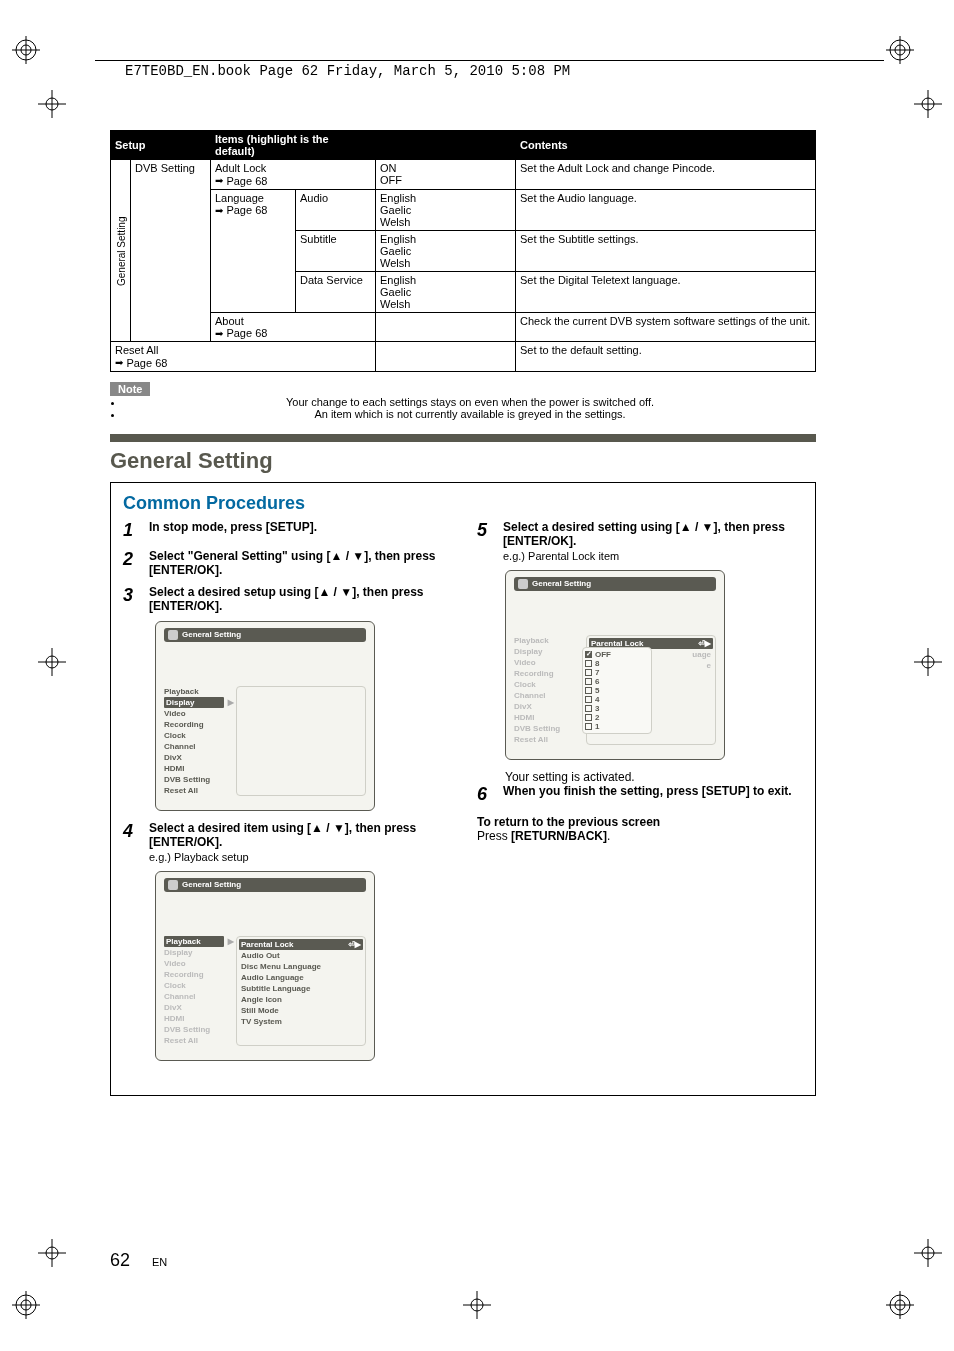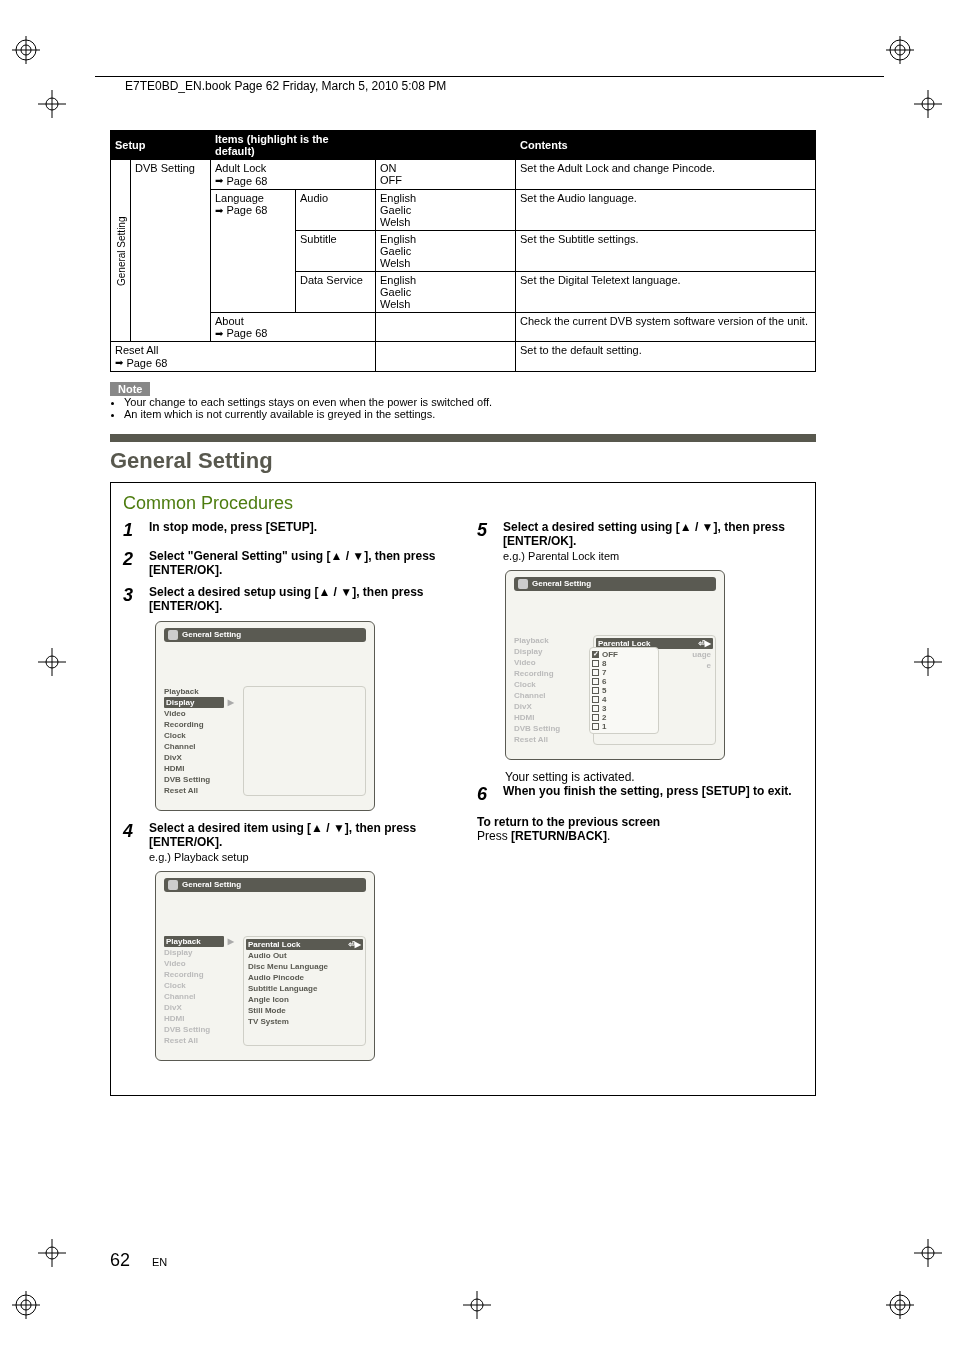--- a/index.html
+++ b/index.html
@@ -7,27 +7,27 @@
     font-family: Arial, Helvetica, sans-serif;
     font-size: 12px;
     color: #000;
     background: #fff;
     width: 954px;
     height: 1351px;
     position: relative;
   }
   .header-line {
     position: absolute;
-    top: 76px;
+    top: 60px;
     left: 95px;
     right: 70px;
     height: 1px;
     border-top: 0.5px solid #000;
-    font-family: Liberation Sans, sans-serif;
-    font-size: 12px;
+    font-family: Liberation Mono, monospace;
+    font-size: 14px;
     padding-top: 2px;
     padding-left: 30px;
   }
   .page-area {
     position: absolute;
     top: 130px;
     left: 110px;
     width: 706px;
   }
   table.settings {
@@ -63,40 +63,40 @@
   }
   .note-box {
     display: inline-block;
     background: #888;
     color: #fff;
     padding: 1px 8px;
     font-size: 11px;
     font-weight: bold;
     margin-top: 10px;
   }
-  .notes li { margin-left: 14px; font-size: 11px; list-style: disc; }
+  .notes li { margin-left: 14px; font-size: 11px; list-style: disc; text-align: center; }
   .color-bar {
     background: #58584e;
     height: 8px;
     margin: 14px 0 6px 0;
   }
   h2.section-title {
     color: #58584e;
     font-size: 22px;
     font-weight: bold;
     margin-bottom: 8px;
   }
   .proc-box {
     border: 1px solid #000;
     padding: 10px 12px 24px 12px;
   }
   h3.proc-title {
-    color: #4d7c0f;
+    color: #0369a1;
     font-size: 18px;
-    font-weight: normal;
+    font-weight: bold;
     margin-bottom: 6px;
   }
   .cols { display: flex; gap: 28px; }
   .col { flex: 1; }
   .step { display: flex; gap: 10px; margin-bottom: 8px; }
   .step .num {
     font-size: 18px;
     font-weight: bold;
     font-style: italic;
     width: 16px;
@@ -124,21 +124,21 @@
     gap: 4px;
     padding: 2px 4px;
     border-radius: 3px;
     margin-bottom: 4px;
     font-size: 8px;
   }
   .osd .osd-title-bar .wrench {
     display:inline-block; width:10px; height:10px; background:#ccc;
     border-radius:2px;
   }
-  .osd .osd-body { display: flex; gap: 19px; margin-top: 44px;}
+  .osd .osd-body { display: flex; gap: 12px; margin-top: 44px;}
   .osd .left-list { width: 60px; }
   .osd .left-list div { padding: 0; font-weight: bold; font-size: 8px; line-height: 11px;}
   .osd .left-list .hl { color: #fff; background: #5a5a52; padding: 0 2px; border-radius:1px; position:relative;}
   .osd .left-list .hl::after{
     content:"▶"; position:absolute; right:-10px; top:0; color:#aaa; font-size:8px;
   }
   .osd .right-panel {
     border: 1px solid #cfcfc7;
     border-radius: 4px;
     flex: 1;
@@ -307,21 +307,21 @@
 Gaelic
 Welsh</td>
     <td>Set the Digital Teletext language.</td>
   </tr>
   <tr>
     <td colspan="2">
       <span>About</span><br>
       <span class="page-ref">Page 68</span>
     </td>
     <td></td>
-    <td>Check the current DVB system software version of the unit.</td>
+    <td>Check the current DVB system software settings of the unit.</td>
   </tr>
   <tr>
     <td colspan="4">
       <span>Reset All</span><br>
       <span class="page-ref">Page 68</span>
     </td>
     <td></td>
     <td>Set to the default setting.</td>
   </tr>
 </tbody>
@@ -400,21 +400,21 @@
             <div style="color:#bbb">DVB Setting</div>
             <div style="color:#bbb">Reset All</div>
           </div>
           <div class="right-panel">
             <div class="row hl">
                   <span>Parental Lock</span>
                   <span class="ico">⏎▶</span>
                 </div>
             <div class="row">Audio Out</div>
             <div class="row">Disc Menu Language</div>
-            <div class="row">Audio Pincode</div>
+            <div class="row">Audio Language</div>
             <div class="row">Subtitle Language</div>
             <div class="row">Angle Icon</div>
             <div class="row">Still Mode</div>
             <div class="row">TV System</div>
           </div>
         </div>
       </div>
     </div>
 
     <div class="col">

